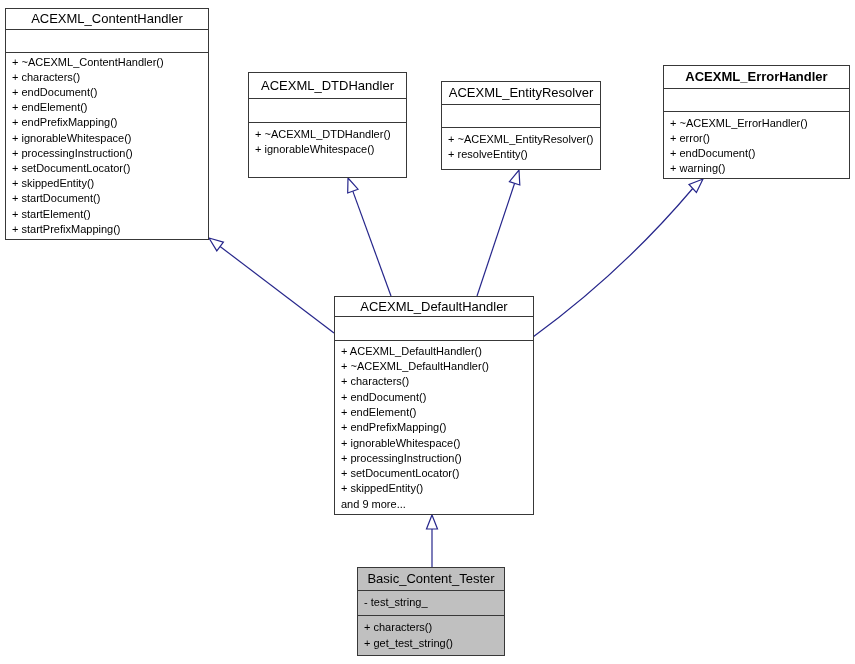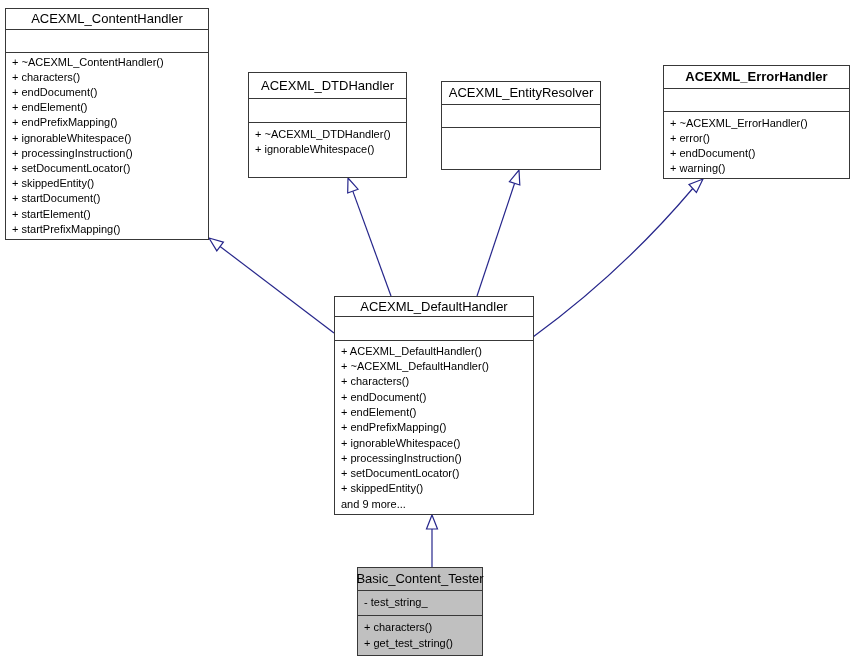--- a/index.html
+++ b/index.html
@@ -37,21 +37,21 @@
   #box-error-handler {left:663px; top:65px;  width:187px; height:114px;}
   #box-error-handler .title{height:25px;font-weight:bold;}
   #box-error-handler .attrs{height:24px;}
   #box-error-handler .methods{line-height:15px;padding-top:4px;}
 
   #box-default-handler {left:334px; top:296px; width:200px; height:219px;}
   #box-default-handler .title{height:22px;}
   #box-default-handler .attrs{height:25px;}
   #box-default-handler .methods{line-height:15.3px;padding-top:3px;}
 
-  #box-basic-content-tester {left:357px; top:567px; width:126px; height:89px;background:#c0c0c0;}
+  #box-basic-content-tester {left:357px; top:567px; width:148px; height:89px;background:#c0c0c0;}
   #box-basic-content-tester .title{height:23px;}
   #box-basic-content-tester .attrs{height:25px;}
   #box-basic-content-tester .methods{line-height:15.5px;padding-top:4px;}
 
   .edge{stroke:#26268b;stroke-width:1.2;fill:none;}
   .arrowhead{stroke:#26268b;stroke-width:1.2;fill:#ffffff;}
 </style>
 </head>
 <body>
 
@@ -109,20 +109,24 @@
     <div class="attrs"></div>
     <div class="methods">
       <div class="m">+ ~ACEXML_DTDHandler()</div>
       <div class="m">+ ignorableWhitespace()</div>
     </div>
   </div>
 
   <div class="class-box" id="box-entity-resolver">
     <div class="title">ACEXML_EntityResolver</div>
     <div class="attrs"></div>
+    <div class="methods">
+      <div class="m">+ ~ACEXML_EntityResolver()</div>
+      <div class="m">+ resolveEntity()</div>
+    </div>
   </div>
 
   <div class="class-box" id="box-error-handler">
     <div class="title">ACEXML_ErrorHandler</div>
     <div class="attrs"></div>
     <div class="methods">
       <div class="m">+ ~ACEXML_ErrorHandler()</div>
       <div class="m">+ error()</div>
       <div class="m">+ endDocument()</div>
       <div class="m">+ warning()</div>

